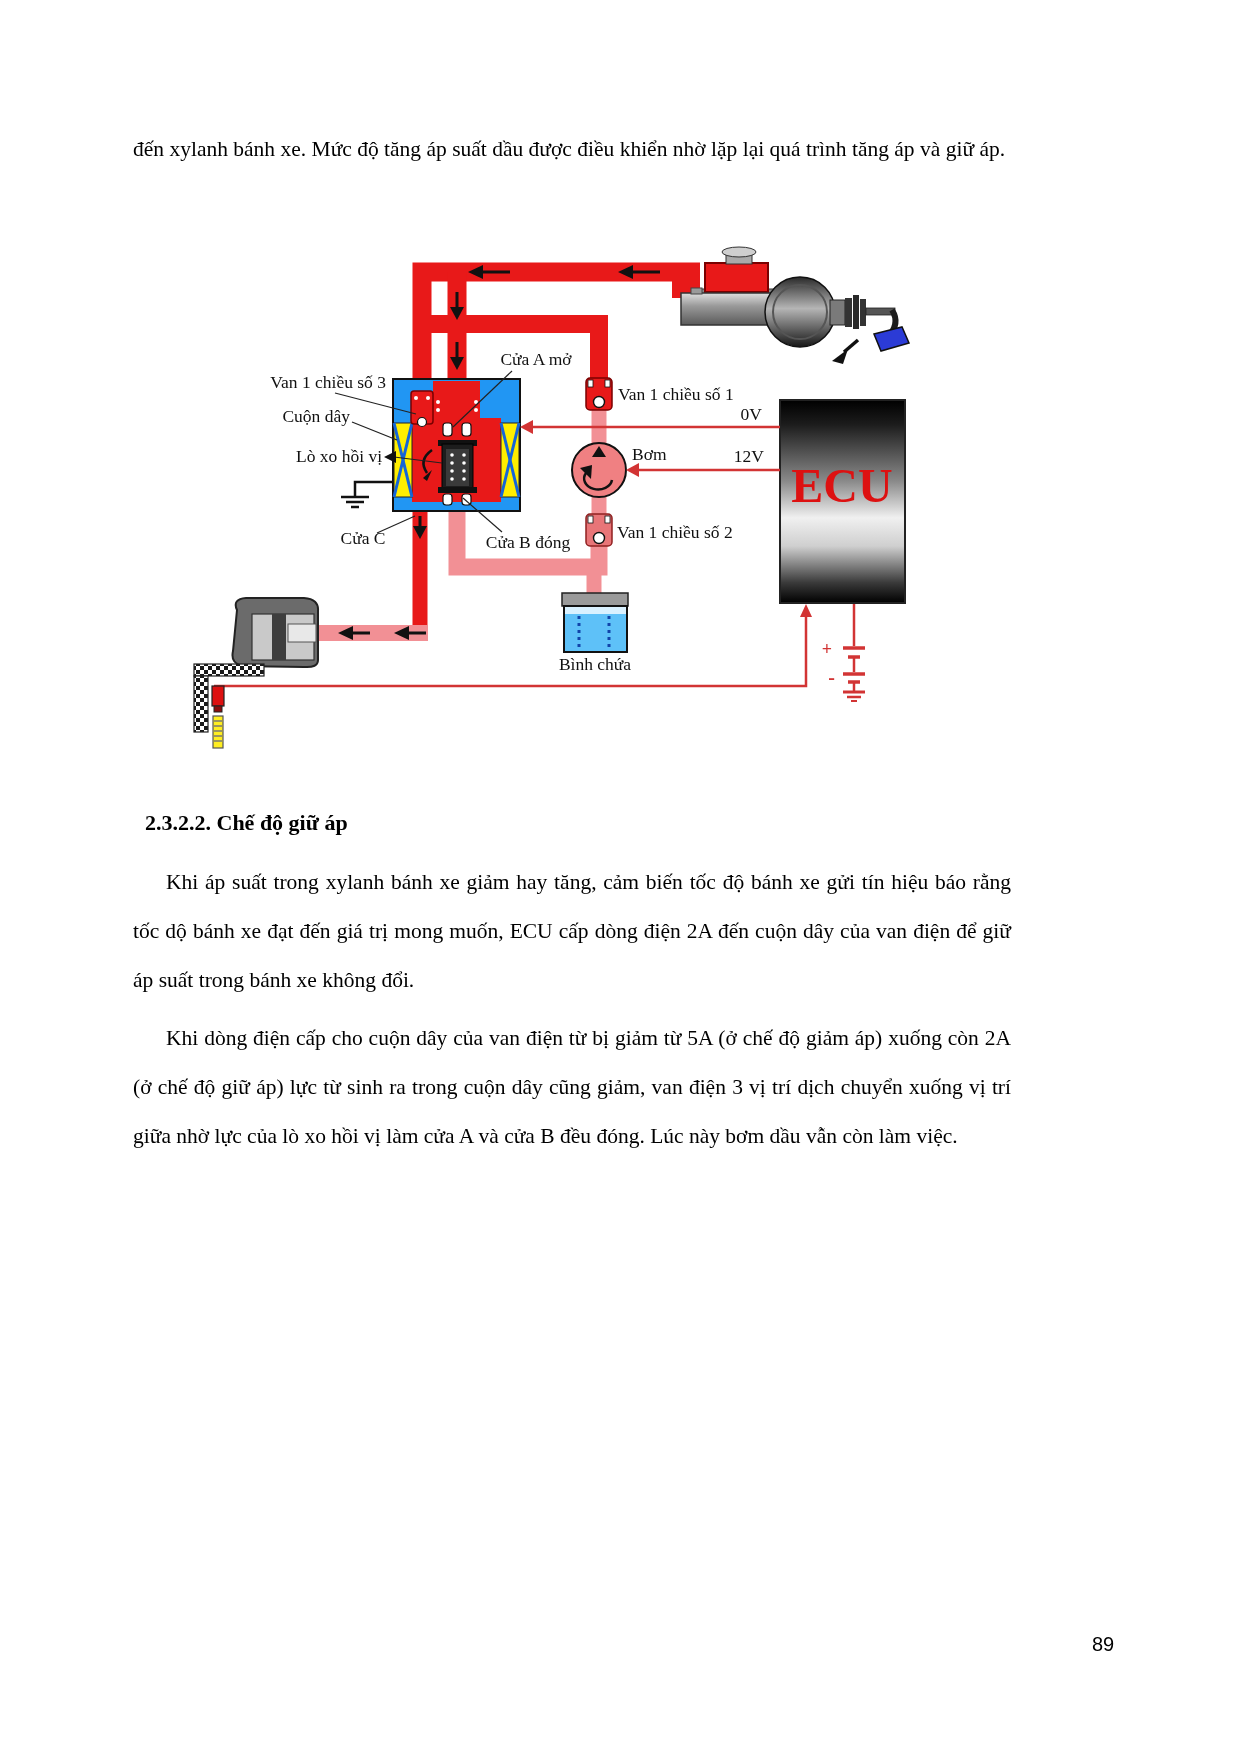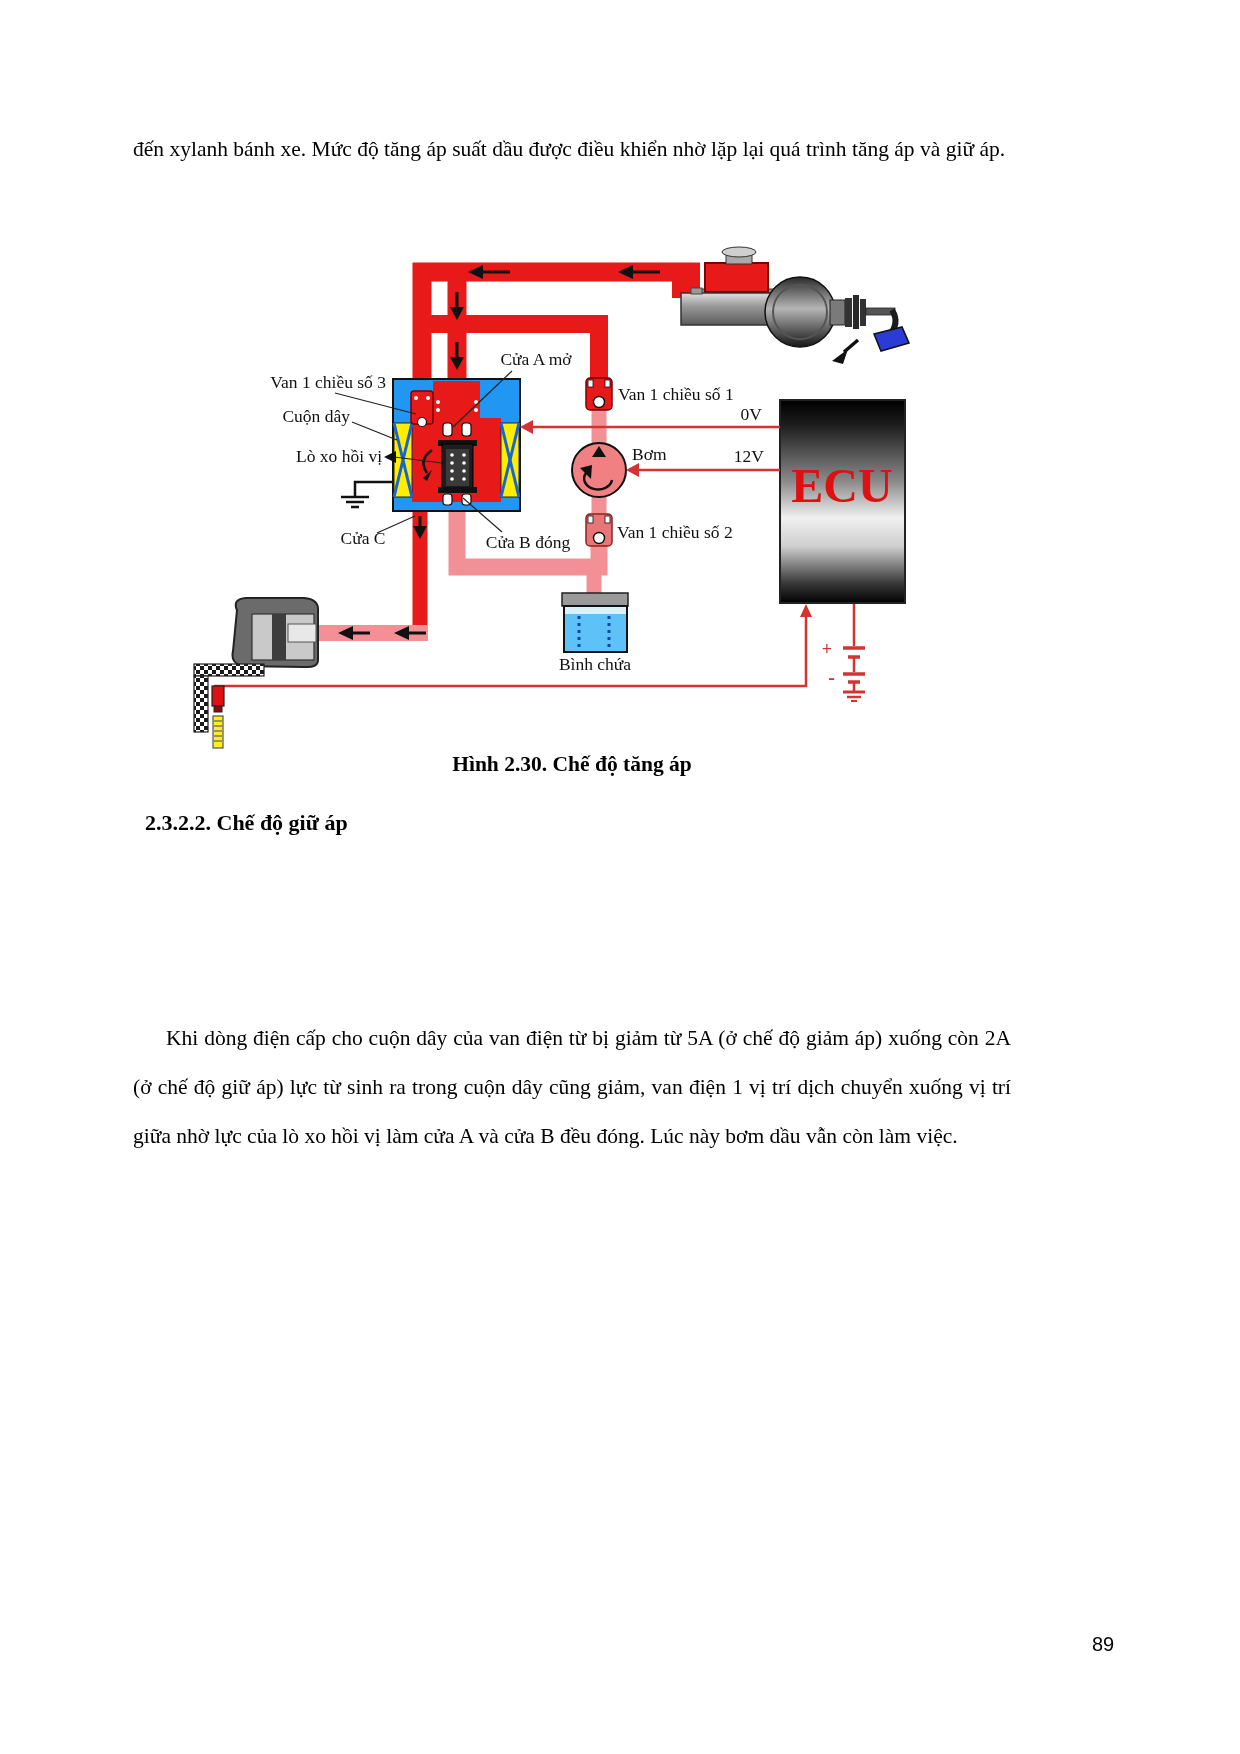--- a/index.html
+++ b/index.html
@@ -272,21 +272,21 @@
     <text class="lbl" x="348" y="318" text-anchor="middle">Cửa B đóng</text>
     <text class="lbl" x="438" y="170" text-anchor="start">Van 1 chiều số 1</text>
     <text class="lbl" x="582" y="190" text-anchor="end">0V</text>
     <text class="lbl" x="452" y="230" text-anchor="start">Bơm</text>
     <text class="lbl" x="584" y="232" text-anchor="end">12V</text>
     <text class="lbl" x="437" y="308" text-anchor="start">Van 1 chiều số 2</text>
     <text class="lbl" x="415" y="440" text-anchor="middle">Bình chứa</text>
   </svg>
   </div>
 
-  <p class="caption">Hình 2.30. Chế độ tăng áp</p>
 
   <h3 class="heading">2.3.2.2. Chế độ giữ áp</h3>
 
-
-  <p class="body-text indent" style="top:1014px;">Khi dòng điện cấp cho cuộn dây của van điện từ bị giảm từ 5A (ở chế độ giảm áp) xuống còn 2A (ở chế độ giữ áp) lực từ sinh ra trong cuộn dây cũng giảm, van điện 1 vị trí dịch chuyển xuống vị trí giữa nhờ lực của lò xo hồi vị làm cửa A và cửa B đều đóng. Lúc này bơm dầu vẫn còn làm việc.</p>
+  <p class="body-text indent" style="top:858px;">Khi áp suất trong xylanh bánh xe giảm hay tăng, cảm biến tốc độ bánh xe gửi tín hiệu báo rằng tốc dộ bánh xe đạt đến giá trị mong muốn, ECU cấp dòng điện 2A đến cuộn dây của van điện để giữ áp suất trong bánh xe không đổi.</p>
+
+  <p class="body-text indent" style="top:1014px;">Khi dòng điện cấp cho cuộn dây của van điện từ bị giảm từ 5A (ở chế độ giảm áp) xuống còn 2A (ở chế độ giữ áp) lực từ sinh ra trong cuộn dây cũng giảm, van điện 3 vị trí dịch chuyển xuống vị trí giữa nhờ lực của lò xo hồi vị làm cửa A và cửa B đều đóng. Lúc này bơm dầu vẫn còn làm việc.</p>
 
   <div class="pageno">89</div>
 </div>
 
 </body></html>

